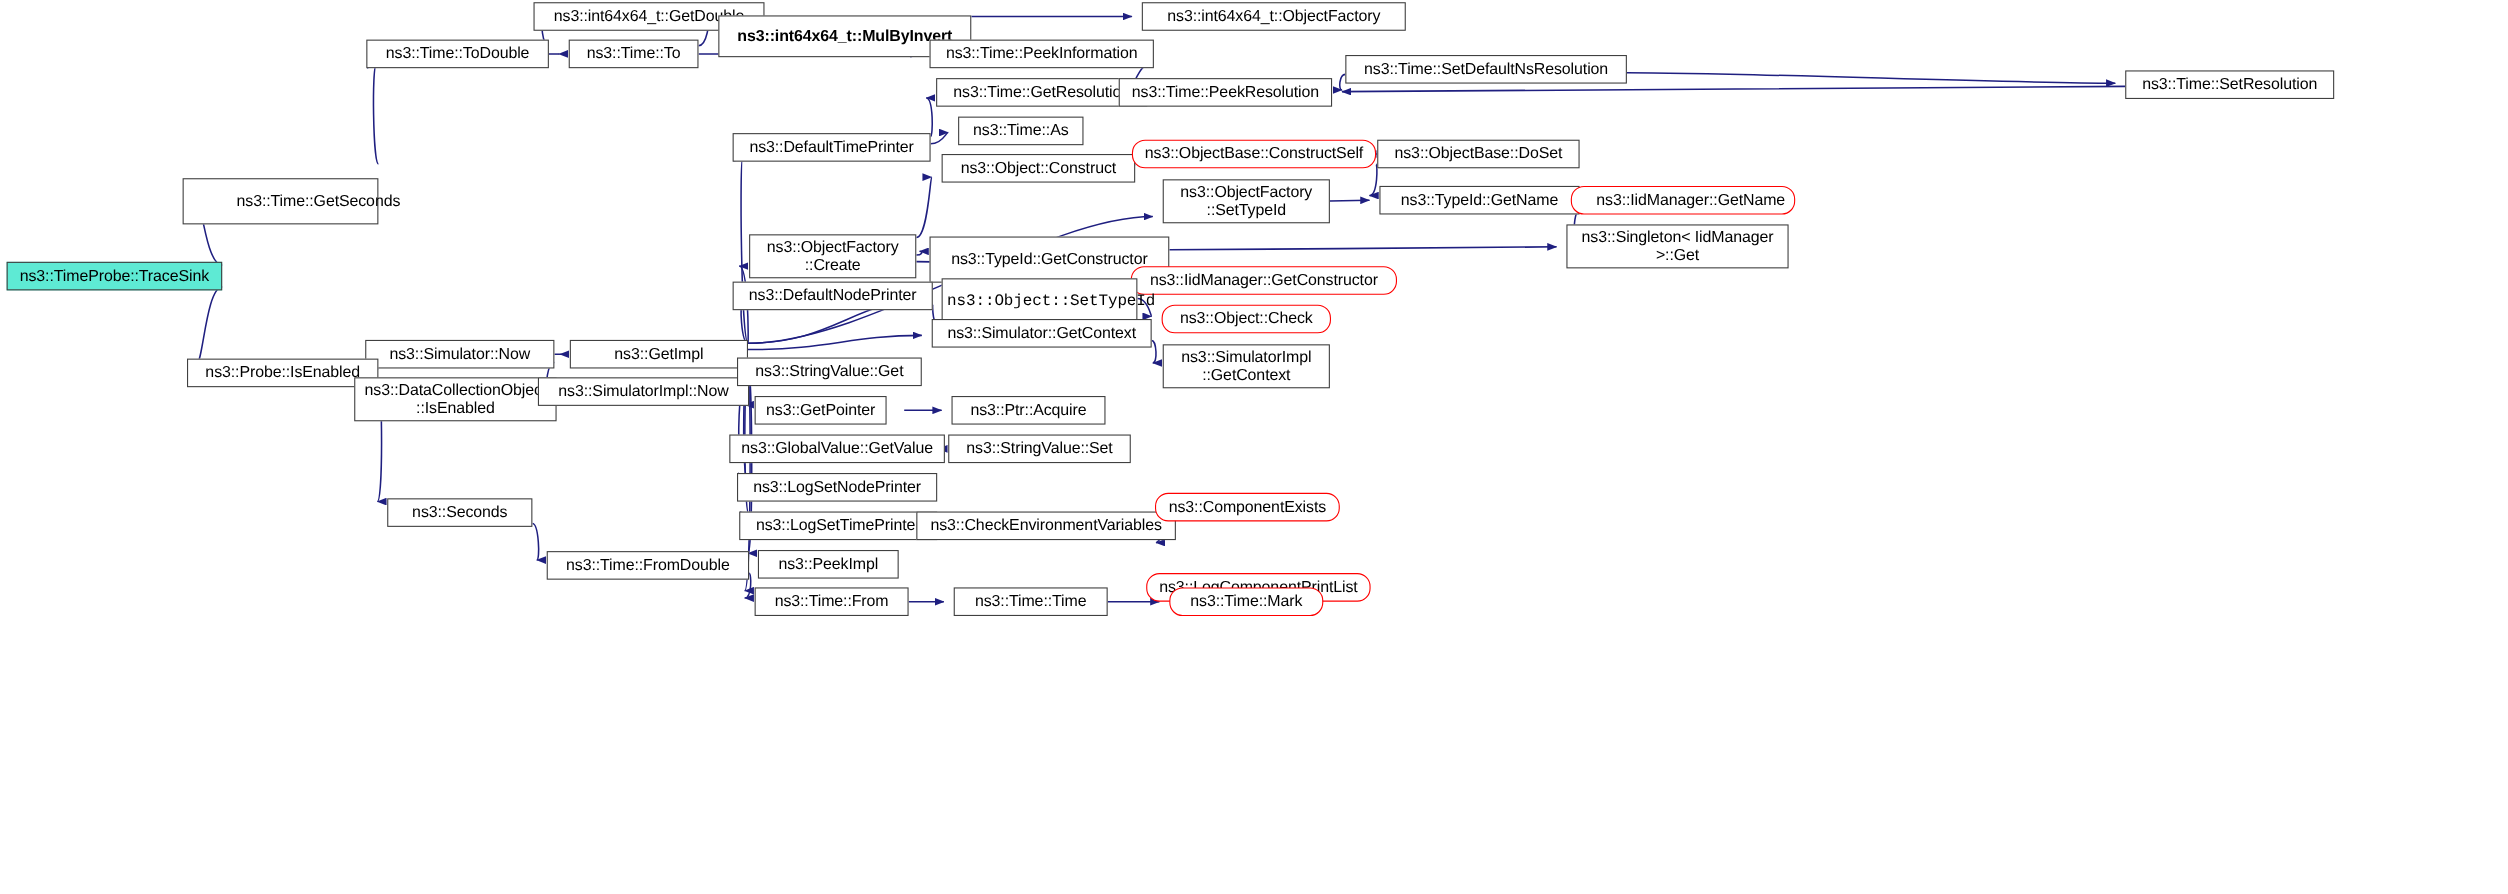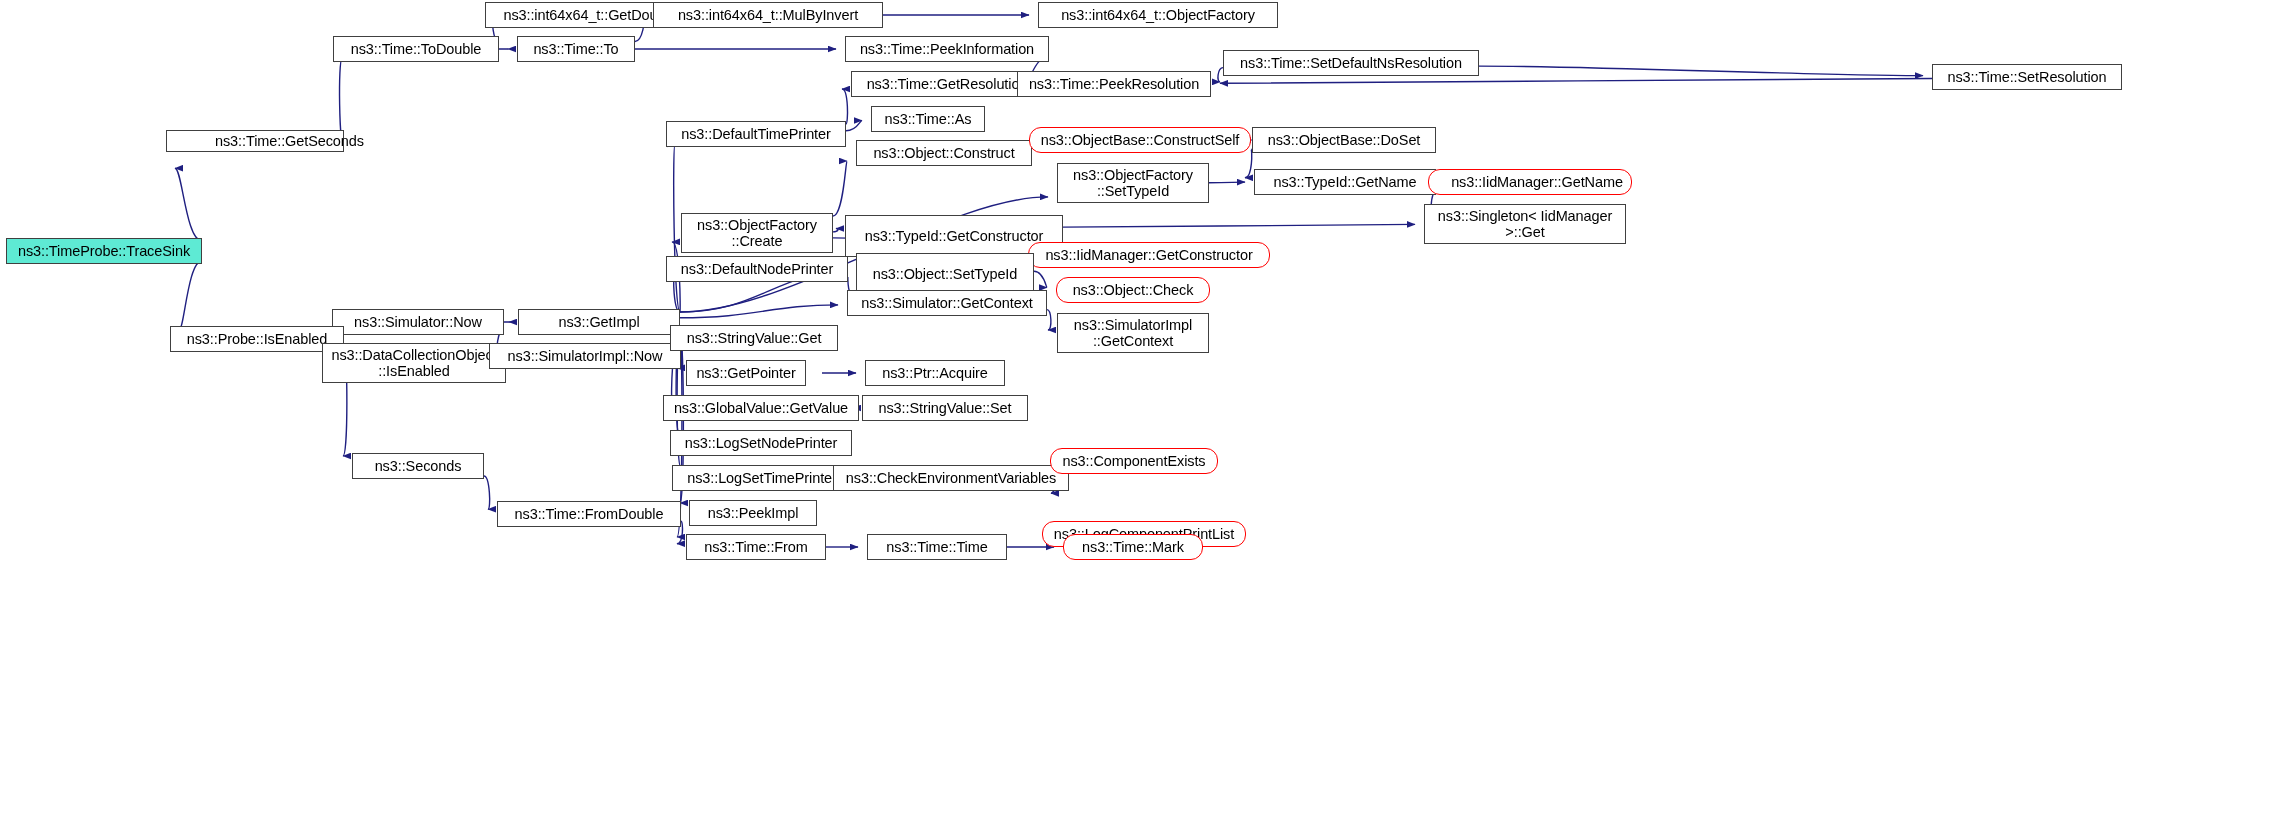--- a/index.html
+++ b/index.html
@@ -89,25 +89,25 @@
         <path d="M 1069 474.26 C 1060.45 474.26, 1058.55 462.7, 1059 462.7" marker-end="url(#arrow)"></path>
         <path d="M 1069 481.74 C 1056.85 481.74, 1054.15 493.3, 1051 493.3" marker-end="url(#arrow)"></path>
         <path d="M 484 476 C 489.85 476, 491.15 509.2, 488 509.2" marker-end="url(#arrow)"></path>
         <path d="M 681 521.26 C 683.25 521.26, 683.75 543.7, 677 543.7" marker-end="url(#arrow)"></path>
         <path d="M 826 547 C 844.45 547, 848.55 547, 858 547" marker-end="url(#arrow)"></path>
         <path d="M 1007 547 C 1032.2 547, 1037.8 547, 1054 547" marker-end="url(#arrow)"></path>
       </g>
   </svg>
   <div id="node-layer">
       <div class="node root" style="left: 6px; top: 238px; width: 196px; height: 26px;"><span>ns3::TimeProbe::TraceSink</span></div>
-      <div class="node" style="left: 166px; top: 130px; width: 178px; height: 22px; padding-left: 48px;"><span>ns3::Time::GetSeconds</span></div>
+      <div class="node" style="left: 166px; top: 162px; width: 178px; height: 42px; padding-left: 48px;"><span>ns3::Time::GetSeconds</span></div>
       <div class="node" style="left: 333px; top: 36px; width: 166px; height: 26px;"><span>ns3::Time::ToDouble</span></div>
       <div class="node" style="left: 485px; top: 2px; width: 210px; height: 26px;"><span>ns3::int64x64_t::GetDouble</span></div>
       <div class="node" style="left: 517px; top: 36px; width: 118px; height: 26px;"><span>ns3::Time::To</span></div>
-      <div class="node" style="left: 653px; top: 2px; width: 230px; height: 26px;"><span>ns3::int64x64_t::MulByInvert</span></div>
+      <div class="node" style="left: 653px; top: 14px; width: 230px; height: 38px; font-weight: bold;"><span>ns3::int64x64_t::MulByInvert</span></div>
       <div class="node" style="left: 1038px; top: 2px; width: 240px; height: 26px;"><span>ns3::int64x64_t::ObjectFactory</span></div>
       <div class="node" style="left: 845px; top: 36px; width: 204px; height: 26px;"><span>ns3::Time::PeekInformation</span></div>
       <div class="node" style="left: 851px; top: 71px; width: 192px; height: 26px;"><span>ns3::Time::GetResolution</span></div>
       <div class="node" style="left: 1017px; top: 71px; width: 194px; height: 26px;"><span>ns3::Time::PeekResolution</span></div>
       <div class="node" style="left: 1223px; top: 50px; width: 256px; height: 26px;"><span>ns3::Time::SetDefaultNsResolution</span></div>
       <div class="node" style="left: 1932px; top: 64px; width: 190px; height: 26px;"><span>ns3::Time::SetResolution</span></div>
       <div class="node" style="left: 666px; top: 121px; width: 180px; height: 26px;"><span>ns3::DefaultTimePrinter</span></div>
       <div class="node" style="left: 871px; top: 106px; width: 114px; height: 26px;"><span>ns3::Time::As</span></div>
       <div class="node" style="left: 856px; top: 140px; width: 176px; height: 26px;"><span>ns3::Object::Construct</span></div>
       <div class="node red" style="left: 1029px; top: 127px; width: 222px; height: 26px;"><span>ns3::ObjectBase::ConstructSelf</span></div>
@@ -115,21 +115,21 @@
       <div class="node" style="left: 1057px; top: 163px; width: 152px; height: 40px;"><span>ns3::ObjectFactory
 ::SetTypeId</span></div>
       <div class="node" style="left: 1254px; top: 169px; width: 182px; height: 26px;"><span>ns3::TypeId::GetName</span></div>
       <div class="node red" style="left: 1428px; top: 169px; width: 204px; height: 26px; padding-left: 18px;"><span>ns3::IidManager::GetName</span></div>
       <div class="node" style="left: 1424px; top: 204px; width: 202px; height: 40px;"><span>ns3::Singleton&lt; IidManager
 &gt;::Get</span></div>
       <div class="node" style="left: 681px; top: 213px; width: 152px; height: 40px;"><span>ns3::ObjectFactory
 ::Create</span></div>
       <div class="node" style="left: 845px; top: 215px; width: 218px; height: 42px;"><span>ns3::TypeId::GetConstructor</span></div>
       <div class="node red" style="left: 1028px; top: 242px; width: 242px; height: 26px;"><span>ns3::IidManager::GetConstructor</span></div>
-      <div class="node" style="left: 856px; top: 253px; width: 178px; height: 43px;"><span>ns3::Object::SetTypeId</span></div>
+      <div class="node" style="left: 856px; top: 253px; width: 178px; height: 43px; font-family: Liberation Mono, monospace;"><span>ns3::Object::SetTypeId</span></div>
       <div class="node red" style="left: 1056px; top: 277px; width: 154px; height: 26px;"><span>ns3::Object::Check</span></div>
       <div class="node" style="left: 666px; top: 256px; width: 182px; height: 26px;"><span>ns3::DefaultNodePrinter</span></div>
       <div class="node" style="left: 847px; top: 290px; width: 200px; height: 26px;"><span>ns3::Simulator::GetContext</span></div>
       <div class="node" style="left: 1057px; top: 313px; width: 152px; height: 40px;"><span>ns3::SimulatorImpl
 ::GetContext</span></div>
       <div class="node" style="left: 518px; top: 309px; width: 162px; height: 26px;"><span>ns3::GetImpl</span></div>
       <div class="node" style="left: 332px; top: 309px; width: 172px; height: 26px;"><span>ns3::Simulator::Now</span></div>
       <div class="node" style="left: 170px; top: 326px; width: 174px; height: 26px;"><span>ns3::Probe::IsEnabled</span></div>
       <div class="node" style="left: 322px; top: 343px; width: 184px; height: 40px;"><span>ns3::DataCollectionObject
 ::IsEnabled</span></div>

